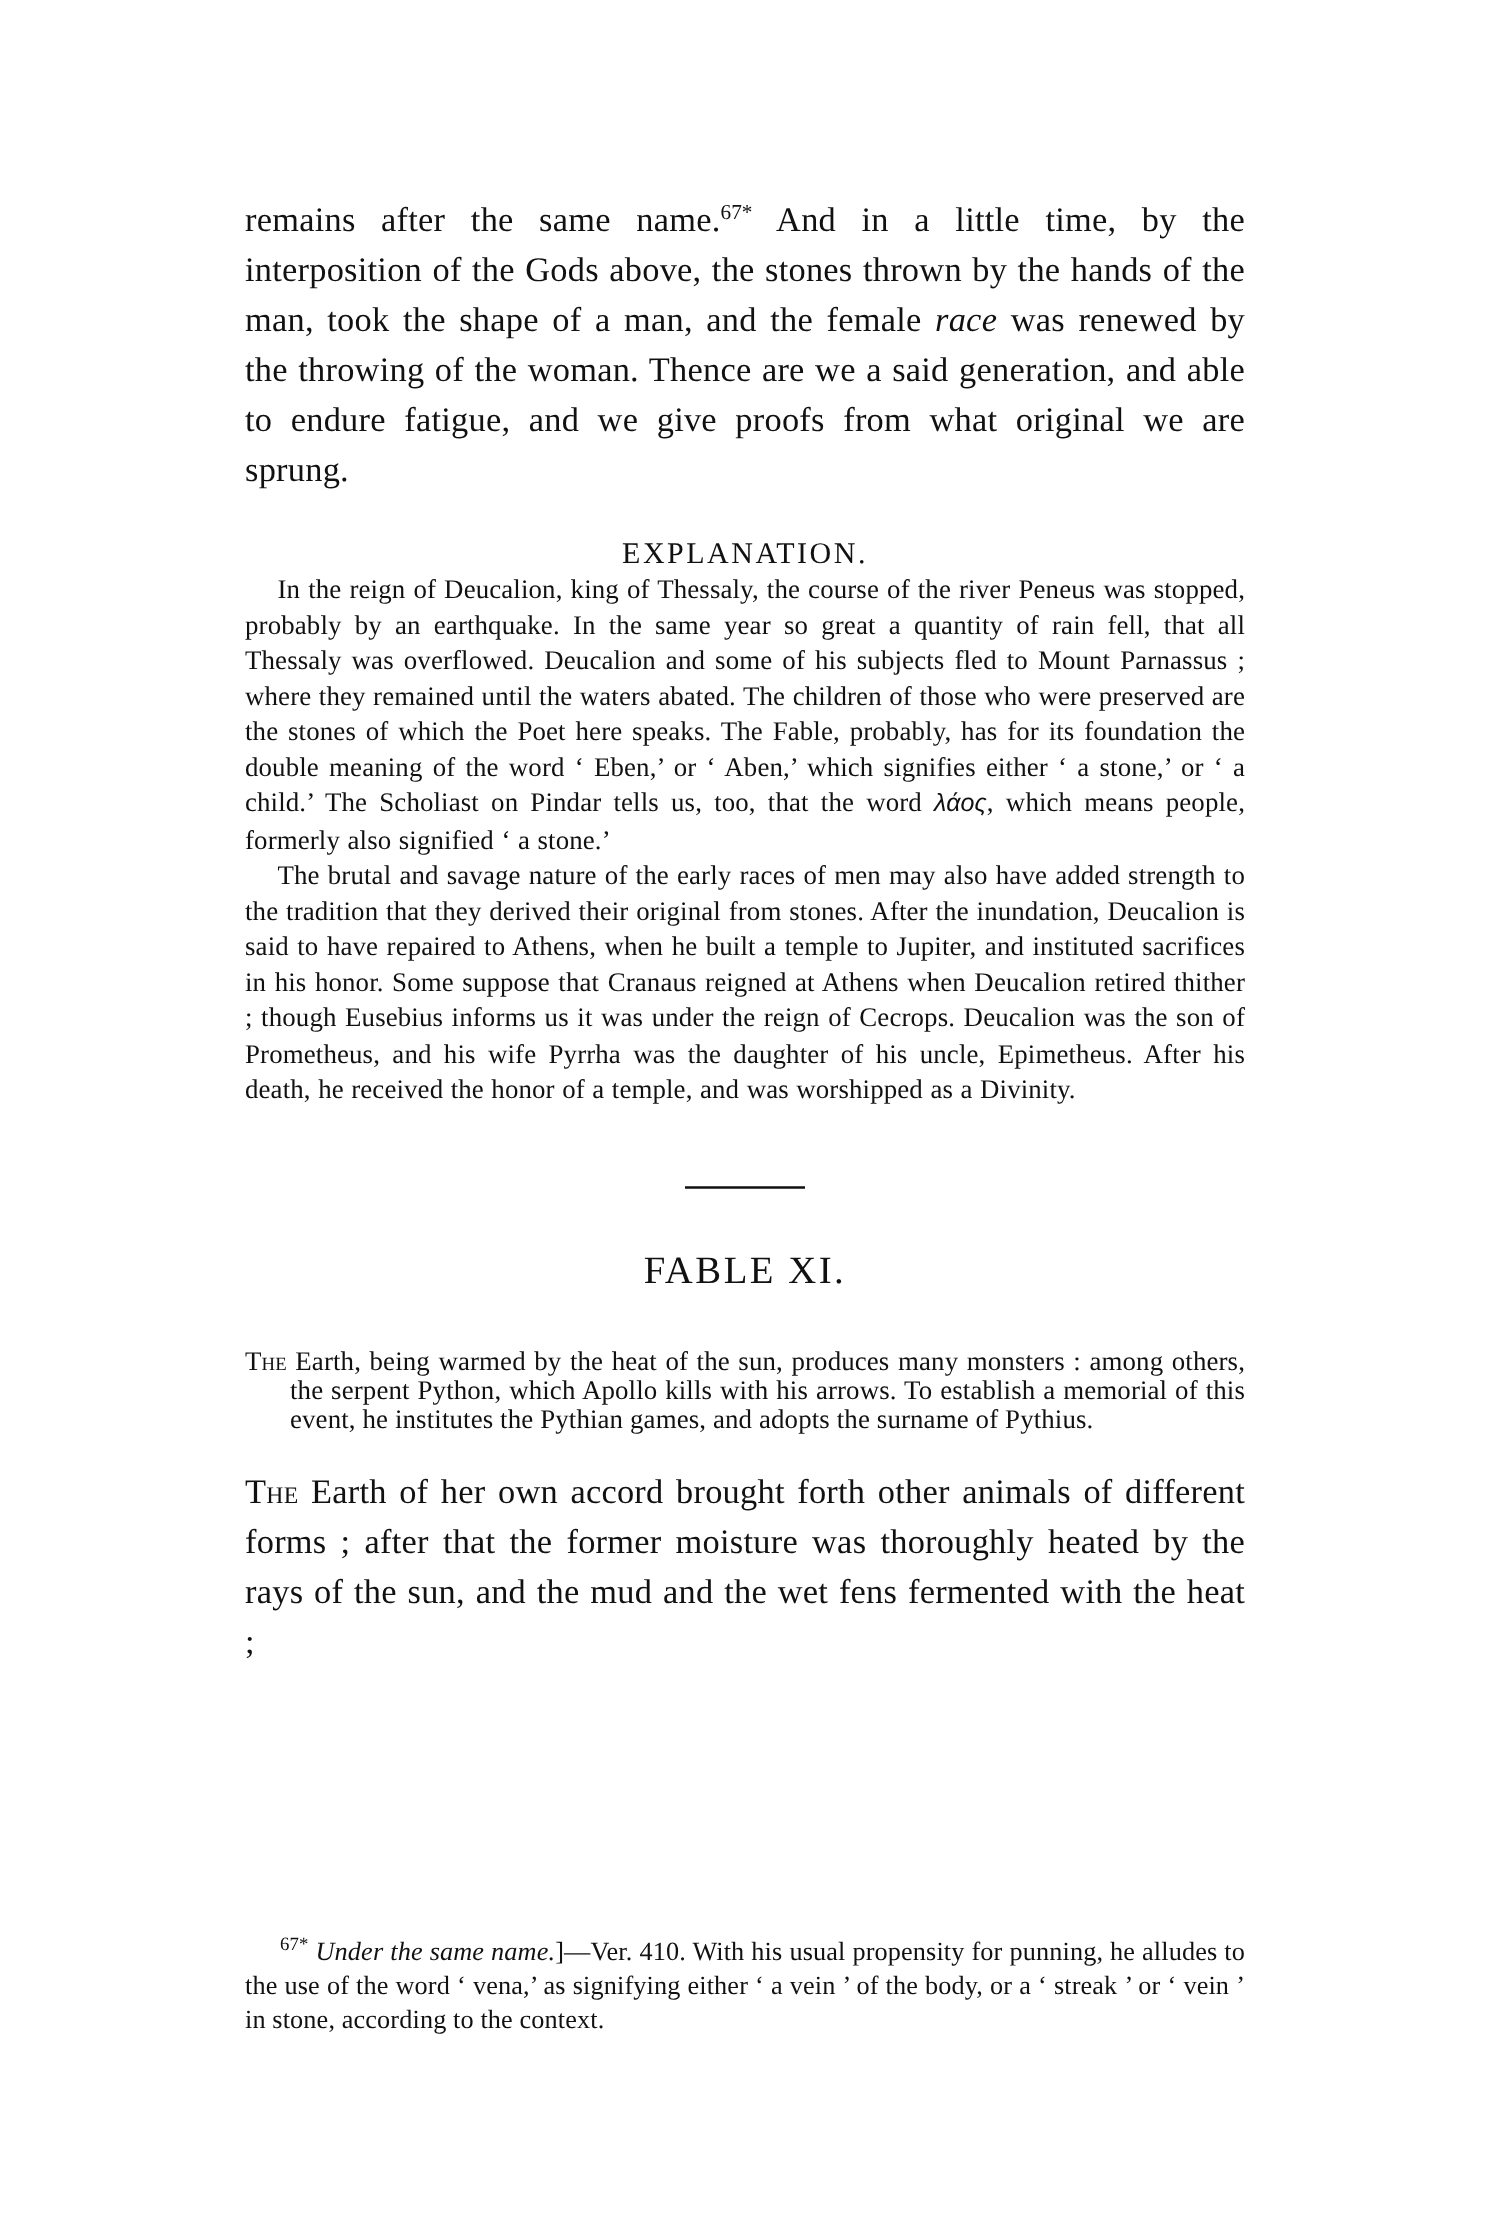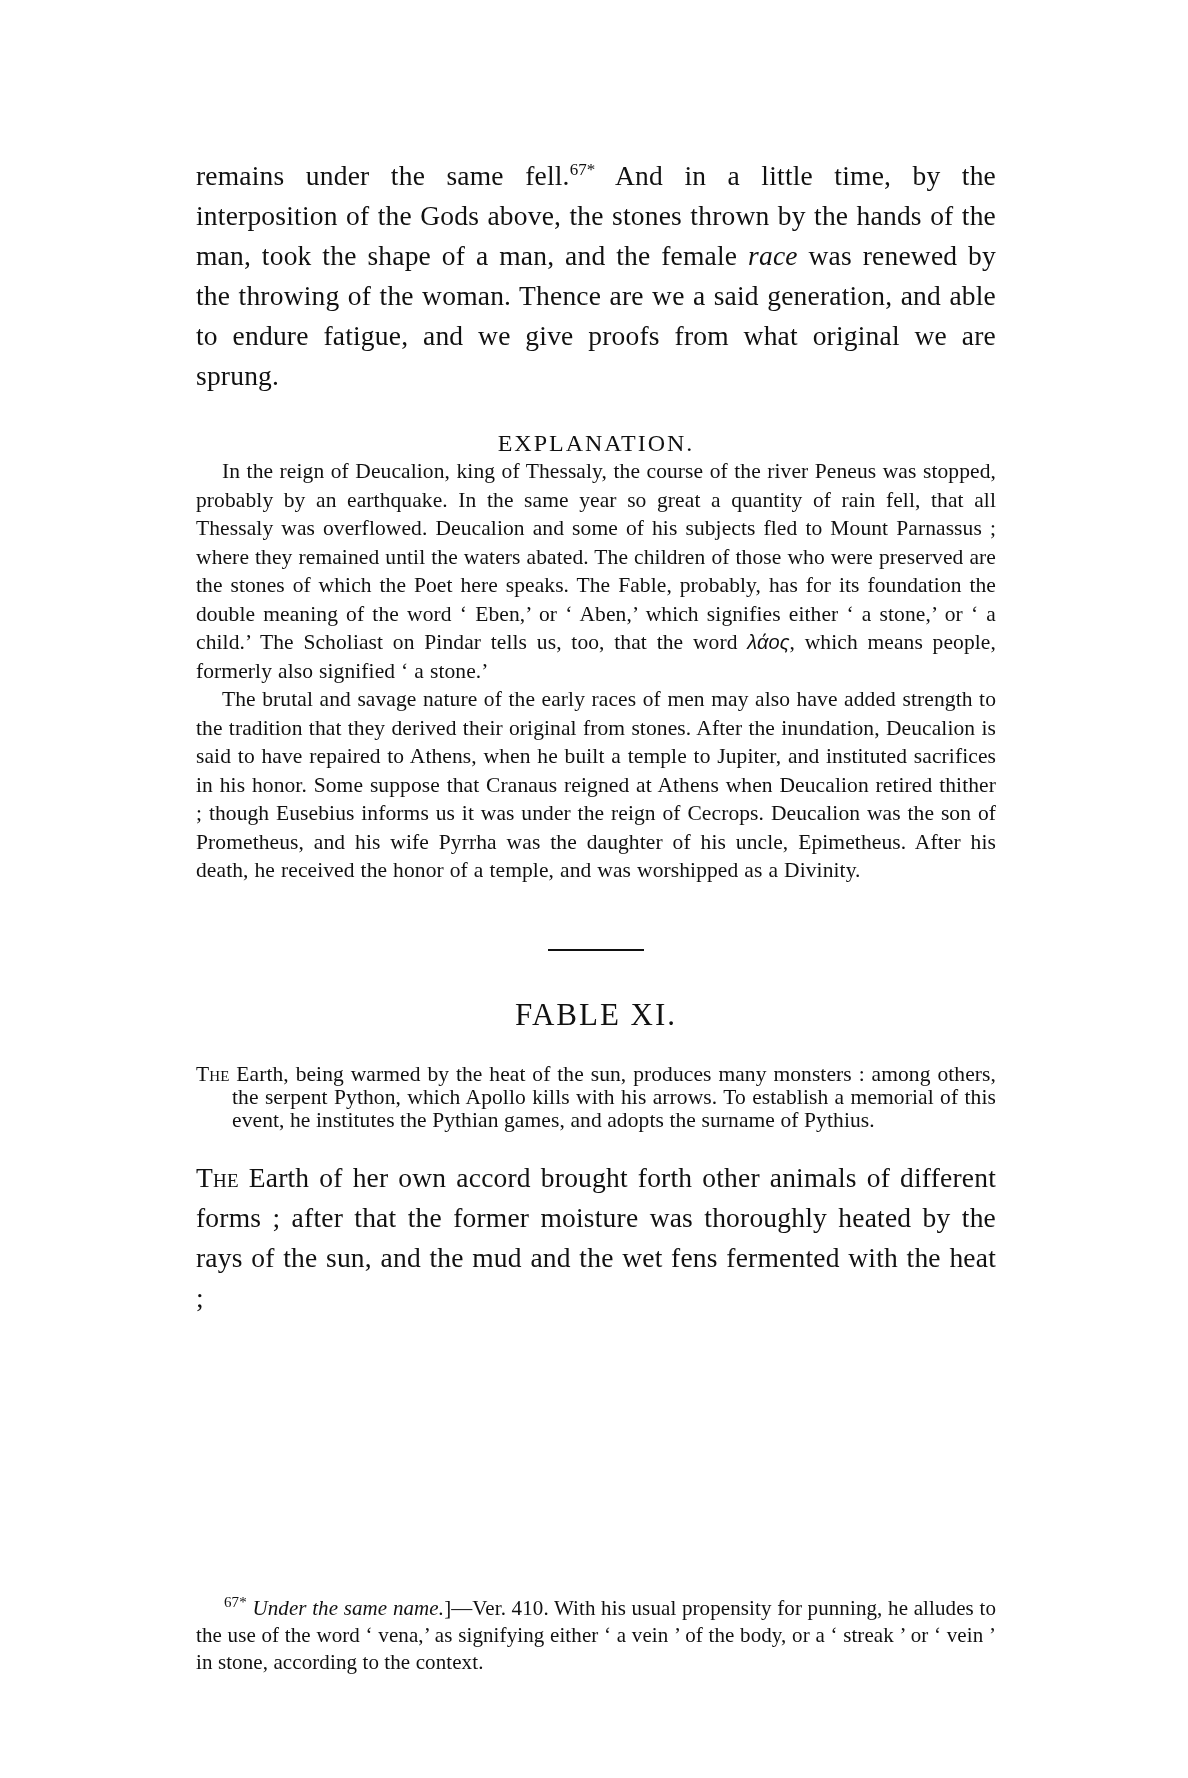--- a/index.html
+++ b/index.html
@@ -115,21 +115,21 @@
     width: 96px;
     height: 0;
     border-top: 2px solid #111111;
   }
 
   
   .fable-title {
     text-align: center;
     font-size: 31px;
     letter-spacing: 2px;
-    margin-bottom: 30px;
+    margin-bottom: 44px;
   }
 
   
   .argument {
     font-size: 21.5px;
     line-height: 23px;
     text-align: justify;
     letter-spacing: 0.1px;
     margin-left: 0;
     margin-right: 0;
@@ -145,21 +145,21 @@
 
   
   .body-text.second {
     margin-top: 26px;
   }
 
   
   .footnote {
     position: absolute;
     left: 196px;
-    top: 1589px;
+    top: 1543px;
     width: 800px;
     font-size: 21px;
     line-height: 27px;
     text-align: justify;
     letter-spacing: 0.1px;
   }
   .footnote p {
     margin: 0;
     text-indent: 28px;
   }
@@ -170,21 +170,21 @@
 </style>
 </head>
 <body>
 
 <div class="page">
 
   <div class="content">
 
 
     <div class="body-text">
-      <span>remains under the same fell.</span><sup class="note">67*</sup>
+      <span>remains after the same name.</span><sup class="note">67*</sup>
       <span>And in a little time, by the interposition of the Gods above, the stones thrown by the hands of the man, took the shape of a man, and the female </span><em>race</em><span> was renewed by the throwing of the woman. Thence are we a said generation, and able to endure fatigue, and we give proofs from what original we are sprung.</span>
     </div>
 
     <div class="section-heading">EXPLANATION.</div>
 
     <div class="small-prose">
       <p><span>In the reign of Deucalion, king of Thessaly, the course of the river Peneus was stopped, probably by an earthquake. In the same year so great a quantity of rain fell, that all Thessaly was overflowed. Deucalion and some of his subjects fled to Mount Parnassus ; where they remained until the waters abated. The children of those who were preserved are the stones of which the Poet here speaks. The Fable, probably, has for its foundation the double meaning of the word ‘ Eben,’ or ‘ Aben,’ which signifies either ‘ a stone,’ or ‘ a child.’ The Scholiast on Pindar tells us, too, that the word </span><span class="greek">λάος</span><span>, which means people, formerly also signified ‘ a stone.’</span></p>
       <p>The brutal and savage nature of the early races of men may also have added strength to the tradition that they derived their original from stones. After the inundation, Deucalion is said to have repaired to Athens, when he built a temple to Jupiter, and instituted sacrifices in his honor. Some suppose that Cranaus reigned at Athens when Deucalion retired thither ; though Eusebius informs us it was under the reign of Cecrops. Deucalion was the son of Prometheus, and his wife Pyrrha was the daughter of his uncle, Epimetheus. After his death, he received the honor of a temple, and was worshipped as a Divinity.</p>
     </div>
 

